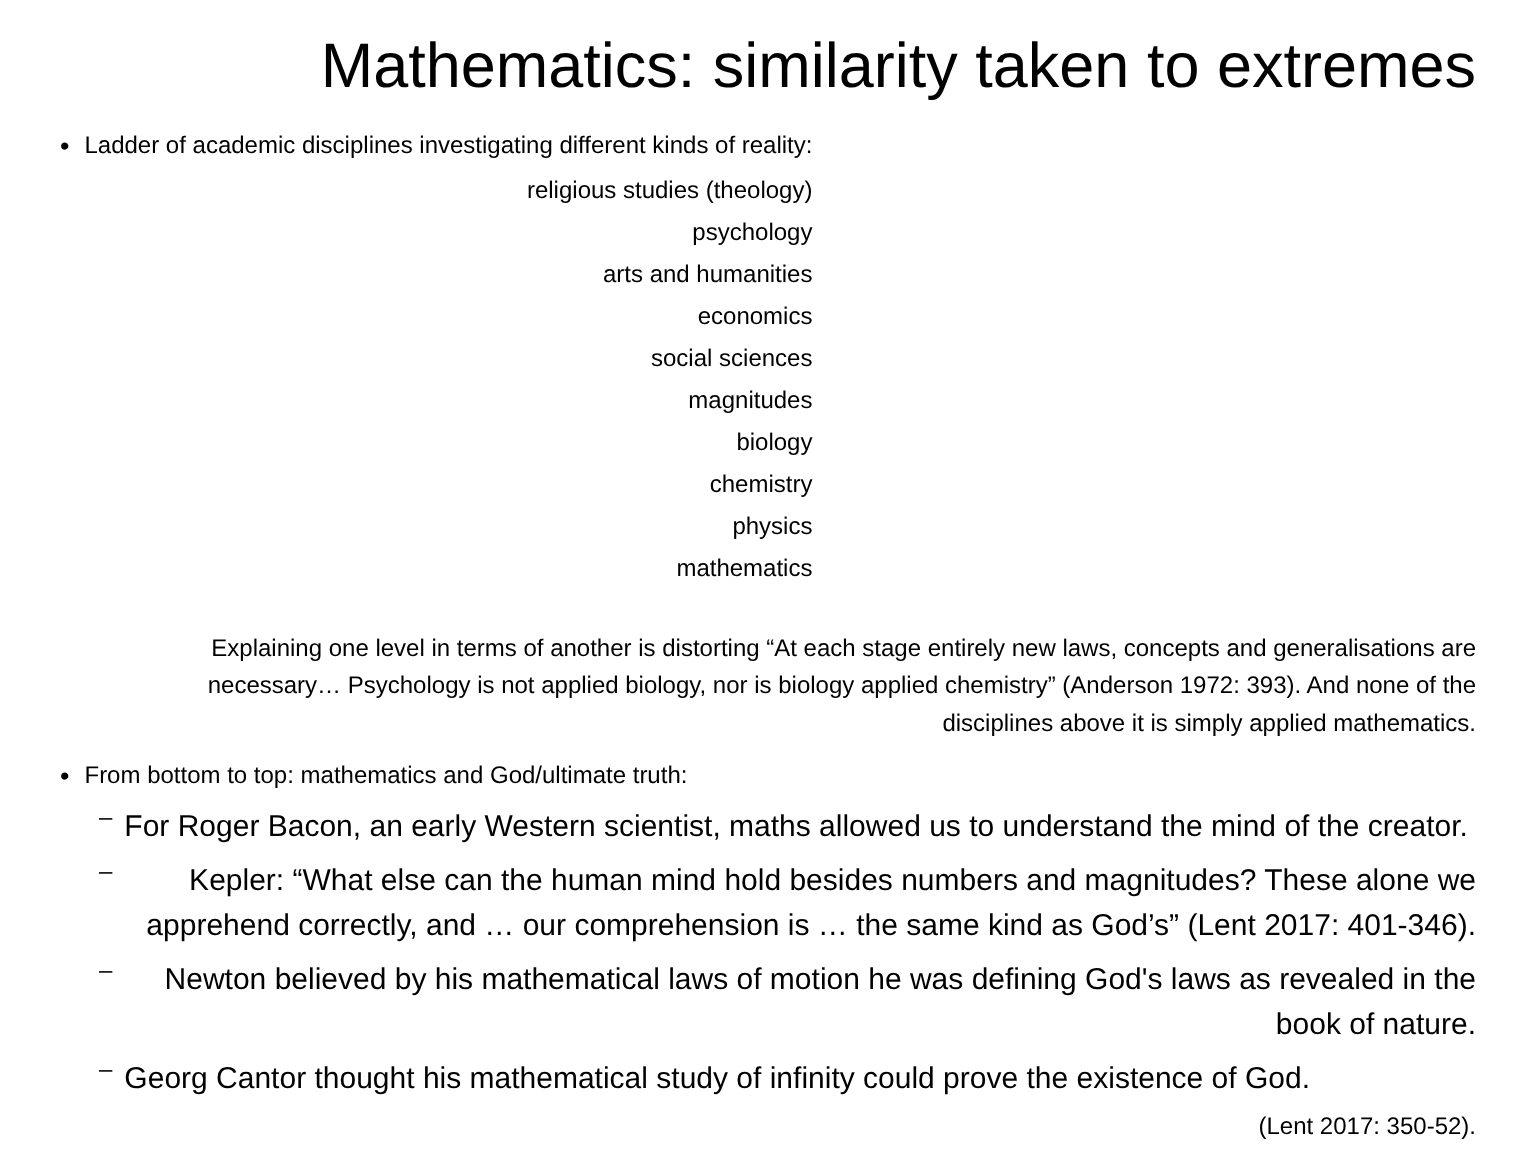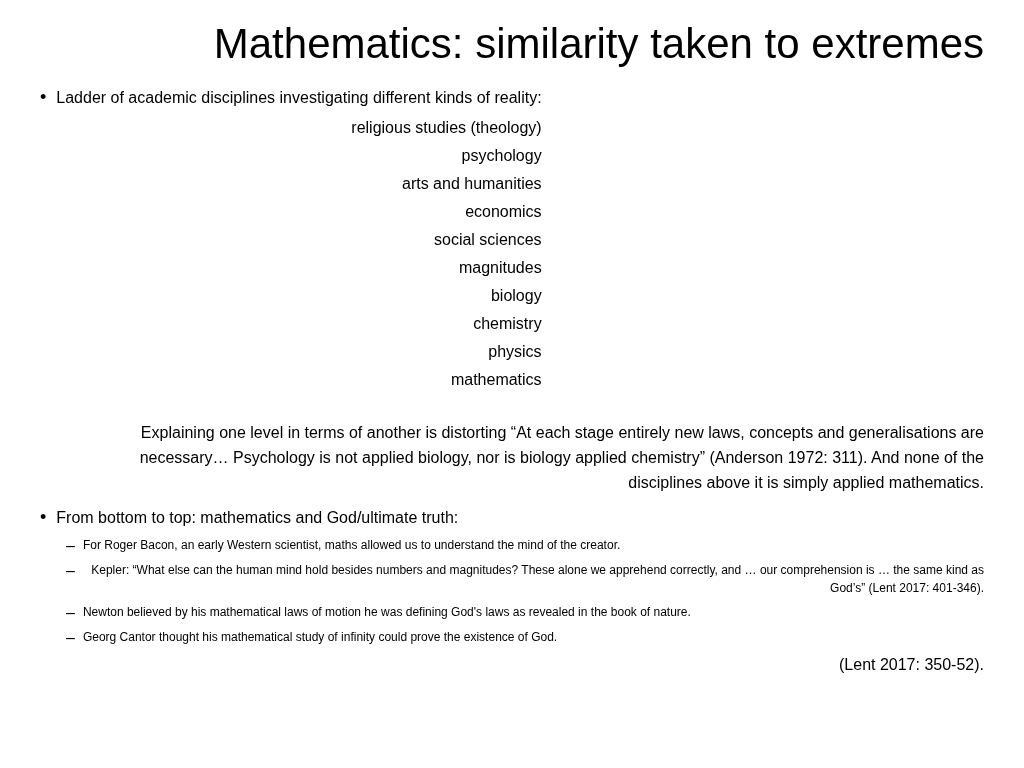--- a/index.html
+++ b/index.html
@@ -59,21 +59,21 @@
       margin-bottom: 6px;
       margin-left: 26px;
     }
     .sub-dash {
       font-size: 16px;
       margin-right: 8px;
       flex-shrink: 0;
       margin-top: 1px;
     }
     .sub-text {
-      font-size: 12px;
+      font-size: 20px;
       line-height: 1.5;
     }
     .final-note {
       margin-left: 26px;
       font-size: 16px;
       line-height: 1.5;
       margin-top: 2px;
     }
   </style>
 </head>
@@ -93,21 +93,21 @@
         <div class="ladder-item">social sciences</div>
         <div class="ladder-item">magnitudes</div>
         <div class="ladder-item">biology</div>
         <div class="ladder-item">chemistry</div>
         <div class="ladder-item">physics</div>
         <div class="ladder-item">mathematics</div>
       </div>
   </div>
 </div>
 
-<div class="explanation-block">Explaining one level in terms of another is distorting “At each stage entirely new laws, concepts and generalisations are necessary… Psychology is not applied biology, nor is biology applied chemistry” (Anderson 1972: 311). And none of the disciplines above it is simply applied mathematics.</div>
+<div class="explanation-block">Explaining one level in terms of another is distorting “At each stage entirely new laws, concepts and generalisations are necessary… Psychology is not applied biology, nor is biology applied chemistry” (Anderson 1972: 393). And none of the disciplines above it is simply applied mathematics.</div>
 
 <div class="bullet-outer">
   <span class="bullet-dot">•</span>
   <span class="bullet-text">From bottom to top: mathematics and God/ultimate truth:</span>
 </div>
 
 <div id="sub-items-container">
     <div class="sub-bullet">
       <span class="sub-dash">–</span>
       <span class="sub-text">For Roger Bacon, an early Western scientist, maths allowed us to understand the mind of the creator.</span>

